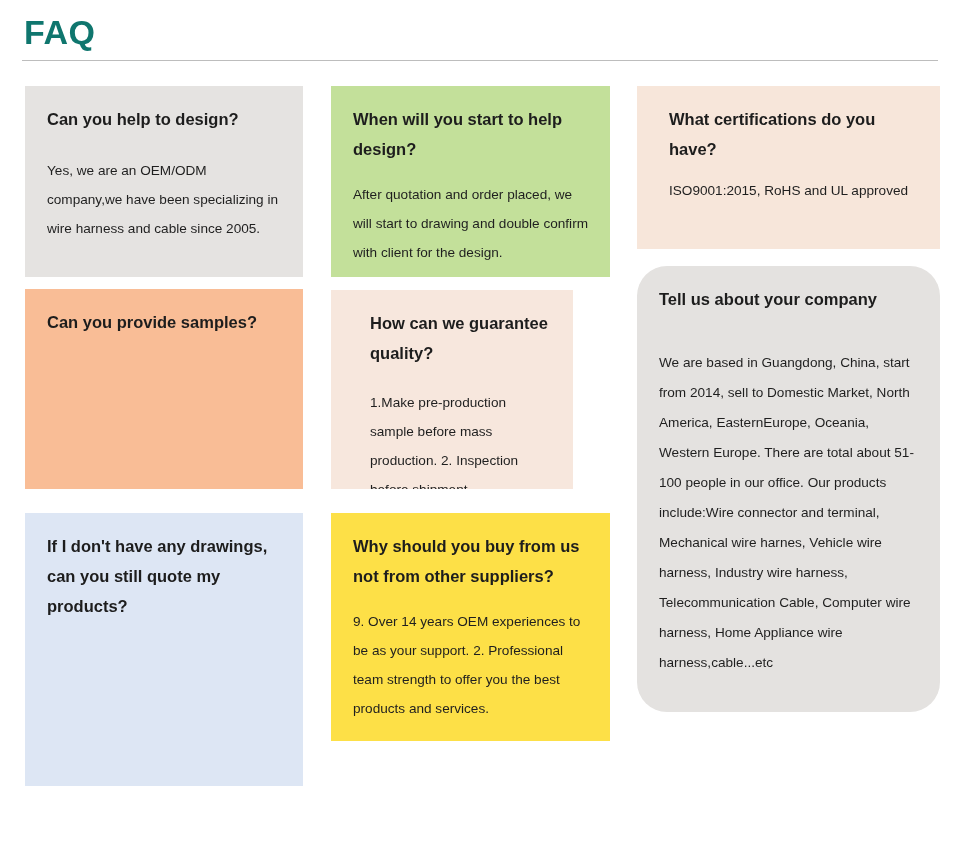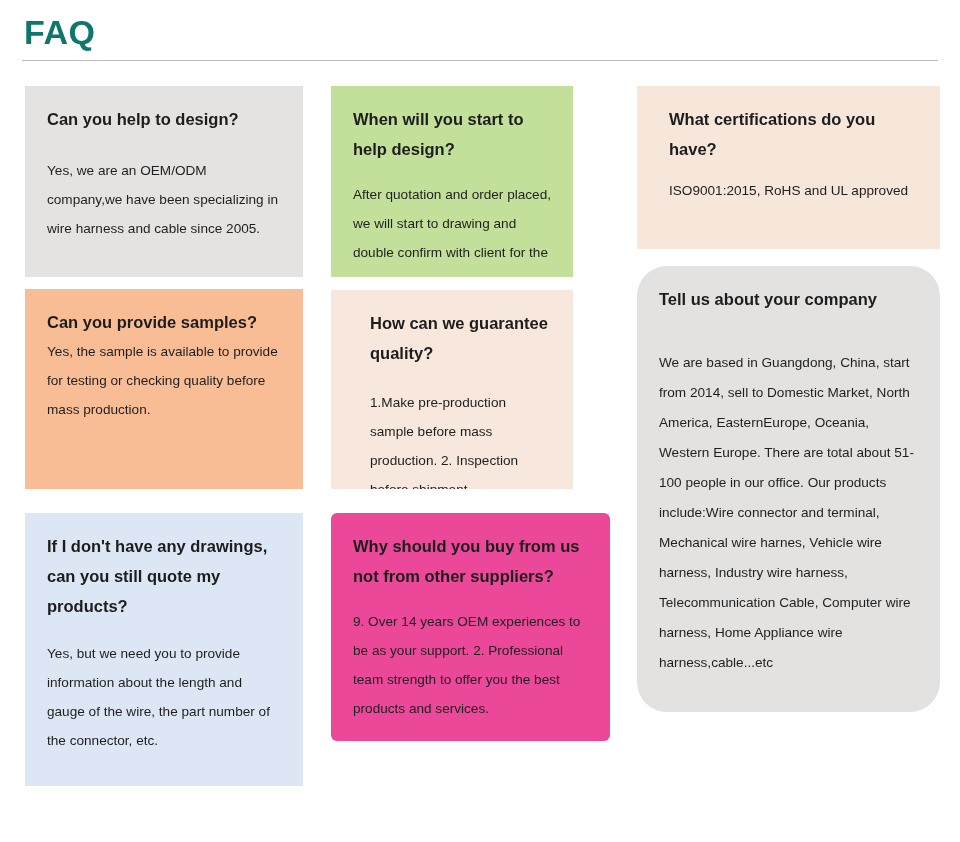--- a/index.html
+++ b/index.html
@@ -55,21 +55,21 @@
   .card .a {
     font-size: 13.6px;
     line-height: 29px;
     color: #1f1f1f;
     margin: 0;
   }
   .card.gap-lg .a { margin-top: 22px; }
 
   
   #card-design         { left: 25px;  top: 86px;  width: 278px; height: 191px; background: #e5e3e1; }
-  #card-start-design   { left: 331px; top: 86px;  width: 242px; height: 191px; background: #c3e09a; }
+  #card-start-design   { left: 331px; top: 86px;  width: 279px; height: 191px; background: #c3e09a; }
   #card-certs          { left: 637px; top: 86px;  width: 303px; height: 163px; background: #f7e6da; }
   #card-samples        { left: 25px;  top: 289px; width: 278px; height: 200px; background: #f9bd96; }
   #card-quality        { left: 331px; top: 290px; width: 242px; height: 199px; background: #f7e7dd; padding-left: 39px; }
   #card-company        { left: 637px; top: 266px; width: 303px; height: 446px; background: #e4e2e0; }
   #card-drawings       { left: 25px;  top: 513px; width: 278px; height: 273px; background: #dde6f4; }
   #card-why-us         { left: 331px; top: 513px; width: 279px; height: 228px; background: #d8c4de; }
 
   #card-company .q { font-size: 16.5px; }
   #card-company .a { margin-top: 34px; line-height: 30px; }
   #card-certs .a   { margin-top: 12px; }
@@ -98,36 +98,34 @@
     <p class="a">After quotation and order placed, we will start to drawing and double confirm with client for the design.</p>
   </div>
 
   <div class="card" id="card-certs" style="background: rgb(247, 230, 218); padding-left: 32px;">
     <p class="q">What certifications do you have?</p>
     <p class="a">ISO9001:2015, RoHS and UL approved</p>
   </div>
 
   <div class="card" id="card-samples" style="background: rgb(249, 189, 150);">
     <p class="q">Can you provide samples?</p>
-    <p class="a">Yes, the sample is available to provide for testing or checking quality before mass production.</p>
   </div>
 
   <div class="card" id="card-quality" style="background: rgb(247, 231, 221);">
     <p class="q">How can we guarantee quality?</p>
     <p class="a">1.Make pre-production sample before mass production. 2. Inspection before shipment.</p>
   </div>
 
   <div class="card" id="card-company" style="background: rgb(228, 226, 224); border-radius: 30px;">
     <p class="q">Tell us about your company</p>
     <p class="a">We are based in Guangdong, China, start from 2014, sell to Domestic Market, North America, EasternEurope, Oceania, Western Europe. There are total about 51-100 people in our office. Our products include:Wire connector and terminal, Mechanical wire harnes, Vehicle wire harness, Industry wire harness, Telecommunication Cable, Computer wire harness, Home Appliance wire harness,cable...etc</p>
   </div>
 
   <div class="card" id="card-drawings" style="background: rgb(221, 230, 244);">
     <p class="q">If I don't have any drawings, can you still quote my products?</p>
-    <p class="a">Yes, but we need you to provide information about the length and gauge of the wire, the part number of the connector, etc.</p>
   </div>
 
-  <div class="card" id="card-why-us" style="background: #ec4899; border-radius: 6px;">
+  <div class="card" id="card-why-us" style="background: #fde047;">
     <p class="q">Why should you buy from us not from other suppliers?</p>
     <p class="a">9. Over 14 years OEM experiences to be as your support. 2. Professional team strength to offer you the best products and services.</p>
   </div>
 
 </div>
 
 </body></html>

